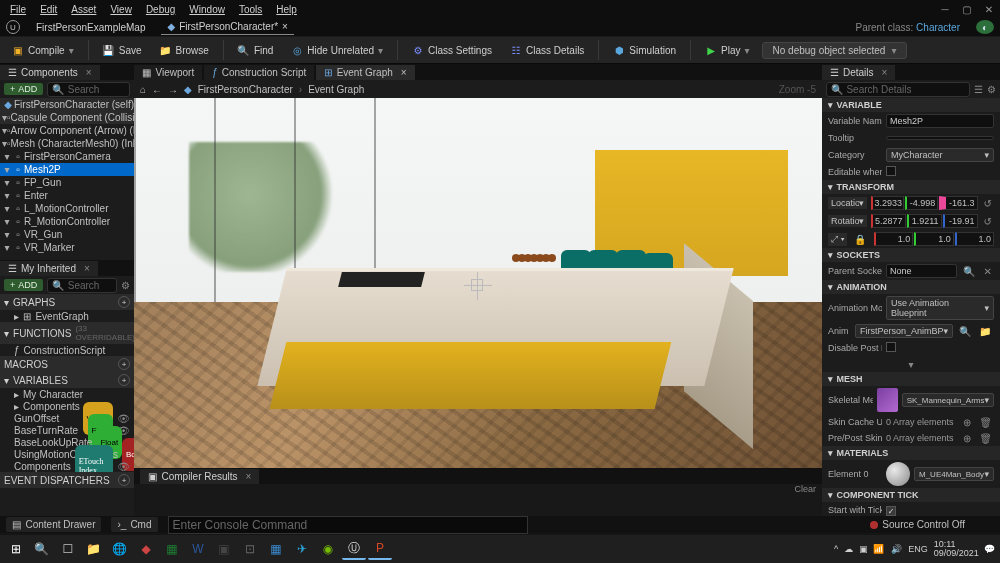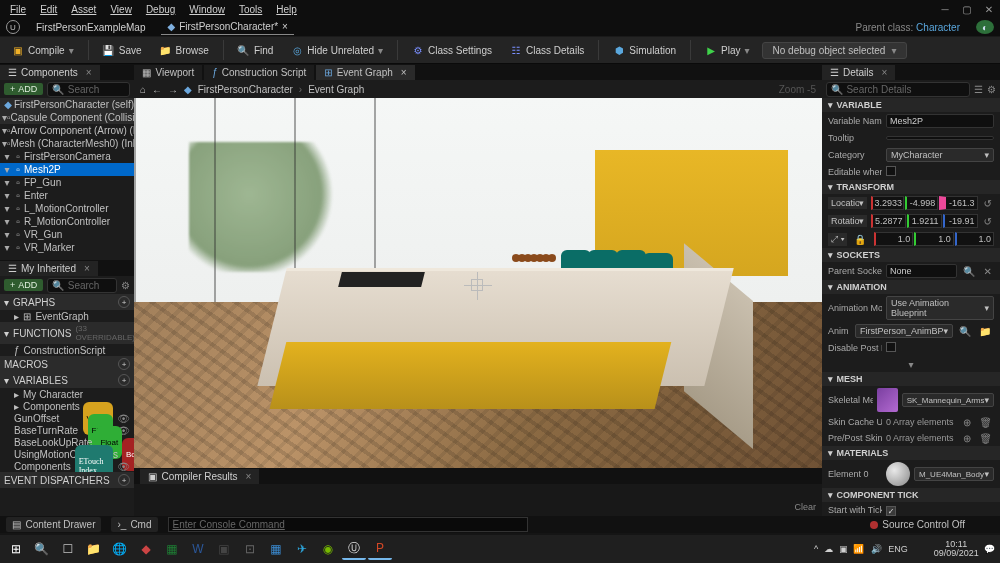--- a/index.html
+++ b/index.html
@@ -118,32 +118,32 @@
 .thumbrow { display: flex; align-items: center; gap: 4px; padding: 2px 6px; }
 .thumb { width: 24px; height: 24px; background: #333; display: flex; align-items: center; justify-content: center; border-radius: 2px; }
 .thumb.mesh { background: linear-gradient(135deg,#7a3fa0,#b36ad1); }
 .thumb.mat { background: radial-gradient(circle at 35% 35%,#e8e8e8,#888); border-radius: 50%; }
 .reset-ic,.browse-ic { color: #888; cursor: pointer; padding: 0 2px; }
 
 
 .statusrow { position: absolute; left: 0; right: 0; height: 17px; background: #111; display: flex; align-items: center; padding: 0 6px; gap: 10px; }
 .statusrow.top { bottom: 30px; }
 .statusbtn { display: flex; align-items: center; gap: 4px; padding: 2px 6px; background: #222; border-radius: 2px; cursor: pointer; }
-.console { flex: 1; max-width: 360px; background: #0a0a0a; border: 1px solid #333; padding: 1px 4px; color: #666; font-size: 10px; text-decoration: underline; }
+.console { flex: 1; max-width: 360px; background: #0a0a0a; border: 1px solid #333; padding: 1px 4px; color: #666; font-size: 12px; }
 .srcctrl { position:absolute; right:35px; display:flex; align-items:center; gap:4px; }
 .srcctrl .dot{ width:8px;height:8px;border-radius:50%;background:#b03030;}
 .clearbtn { position:absolute; right:188px; color:#888; font-size:9px; cursor:pointer;}
 
 
 .taskbar { position: absolute; left: 0; right: 0; bottom: 0; height: 28px; background: #1f1f1f; display: flex; align-items: center; padding: 0 4px; gap: 2px; }
 .tb-item { width: 24px; height: 22px; display: flex; align-items: center; justify-content: center; border-radius: 2px; cursor: pointer; font-size: 12px; }
 .tb-item.active { border-bottom: 2px solid #76b9ed; }
 .tb-spacer { flex: 1; }
 .tray { display: flex; align-items: center; gap: 6px; color: #cfcfcf; font-size: 9px; }
-.clock { text-align: center; line-height: 1; margin-left: 20px; }
+.clock { text-align: left; line-height: 1; }
 </style>
 </head>
 <body>
 
 <div class="menubar">
   <span class="menu-item">File</span>
   <span class="menu-item">Edit</span>
   <span class="menu-item">Asset</span>
   <span class="menu-item">View</span>
   <span class="menu-item">Debug</span>
@@ -455,21 +455,21 @@
     </div>
     <div class="compres">
       <div class="ptab">
           <span>▣</span>
           <span>Compiler Results</span>
           <span class="x">×</span>
         </div>
       <span style="flex:1"></span>
     </div>
     <div style="flex:0 0 40px;background:#181818;position:relative">
-      <span class="clearbtn" style="right:6px;top:18px;position:absolute">Clear</span>
+      <span class="clearbtn" style="right:6px;top:0;position:absolute">Clear</span>
     </div>
   </div>
 
   <div class="col-right">
     <div class="ptabrow">
         <div class="ptab">
           <span>☰</span>
           <span>Details</span>
           <span class="x">×</span>
         </div>

